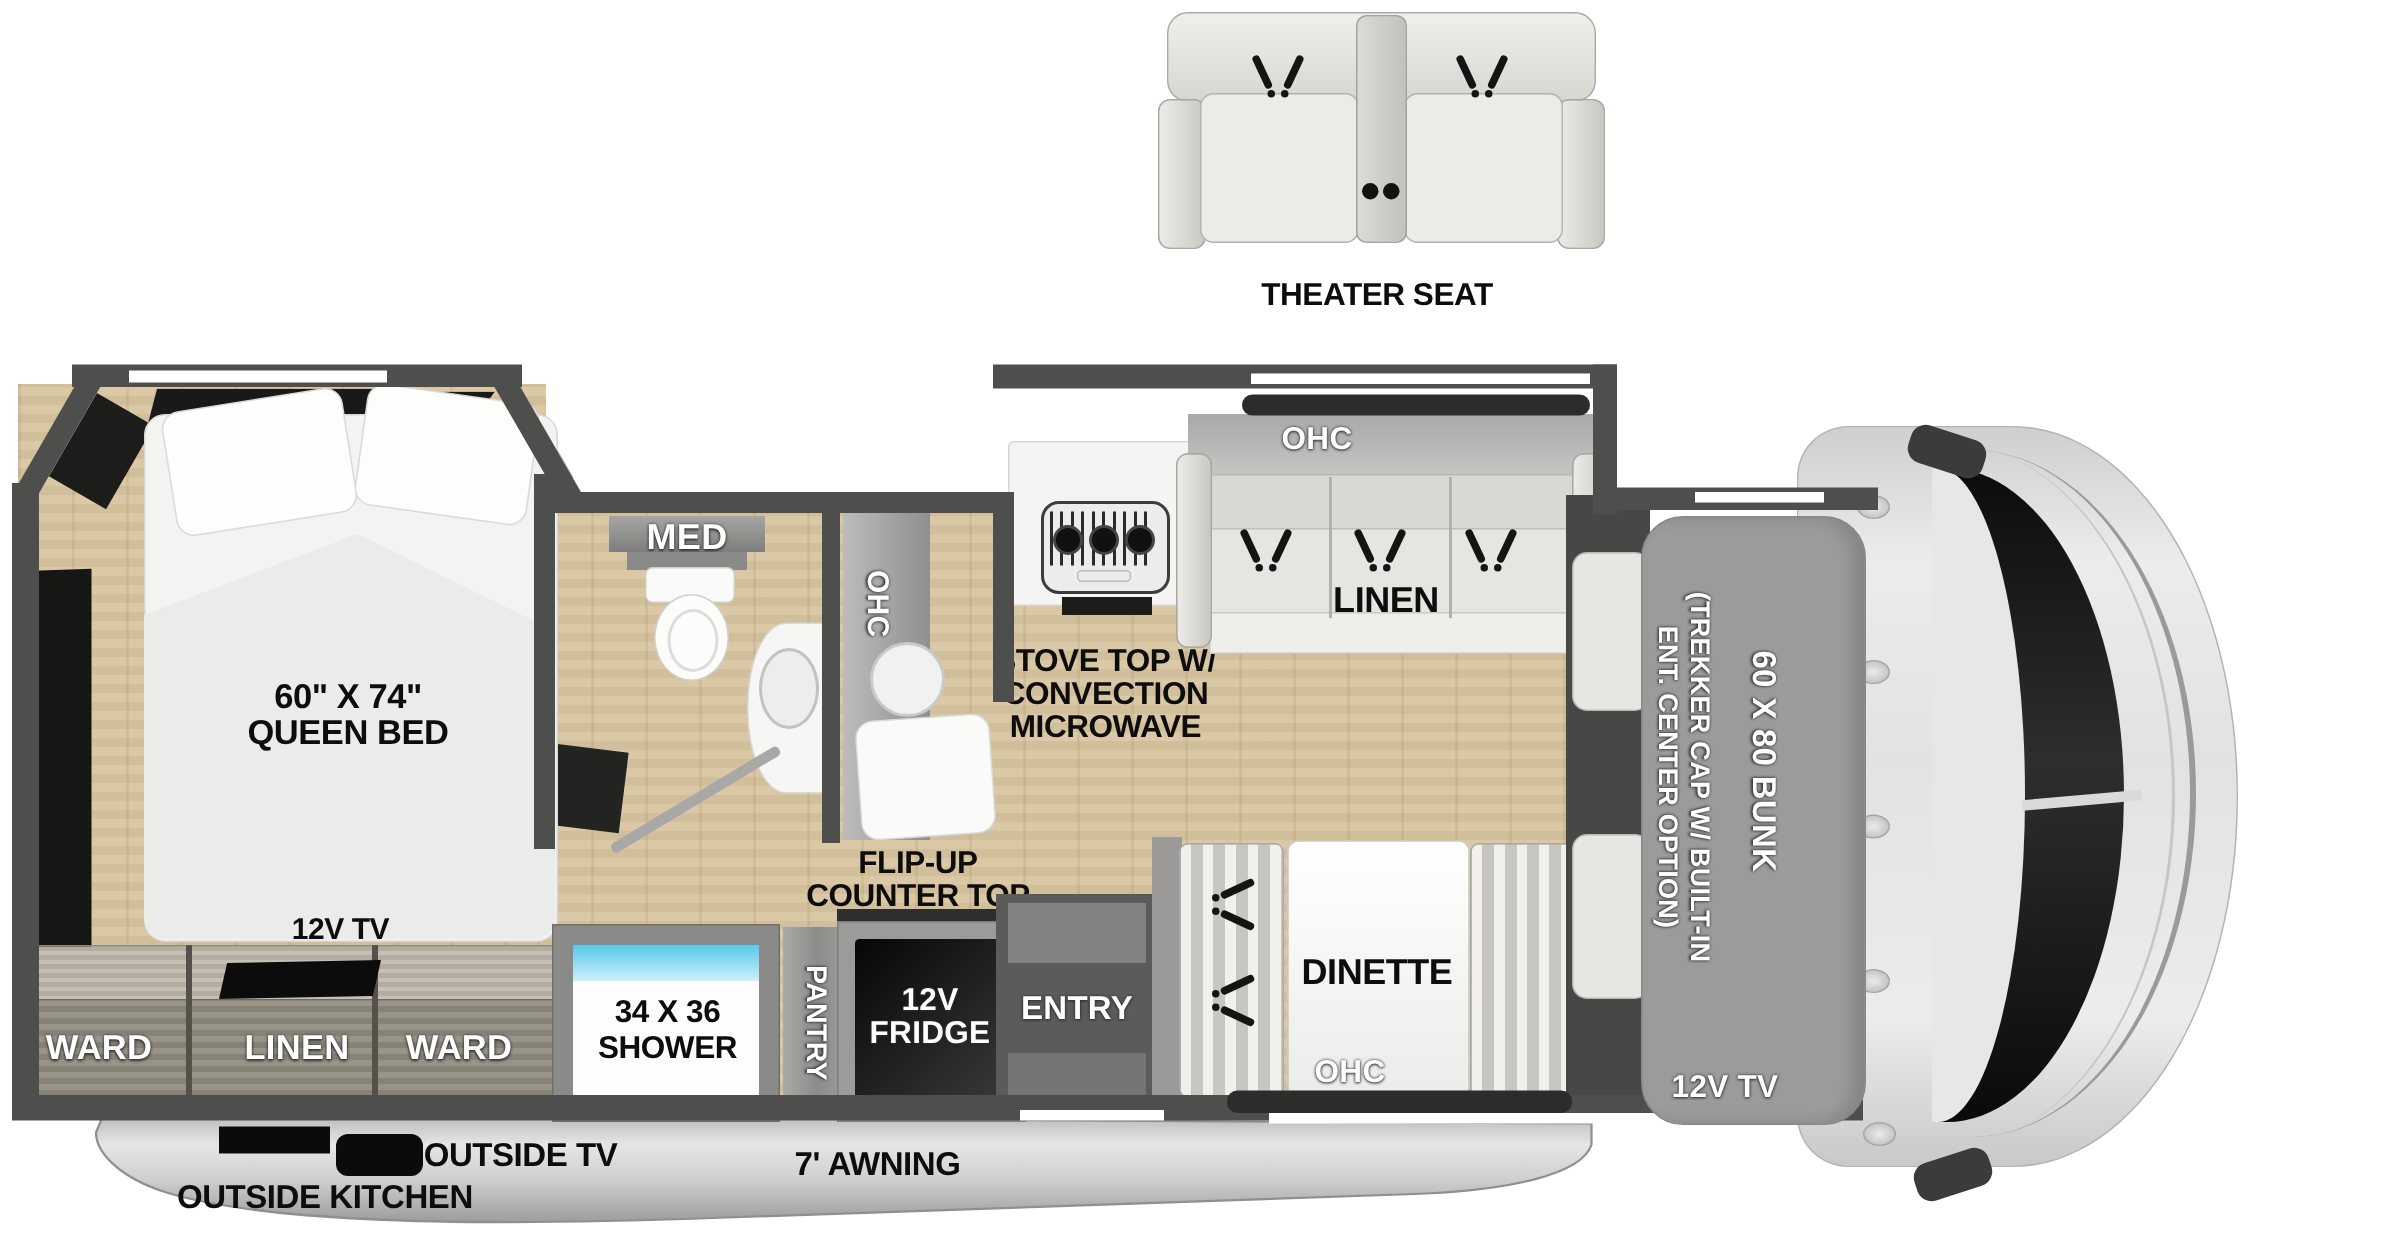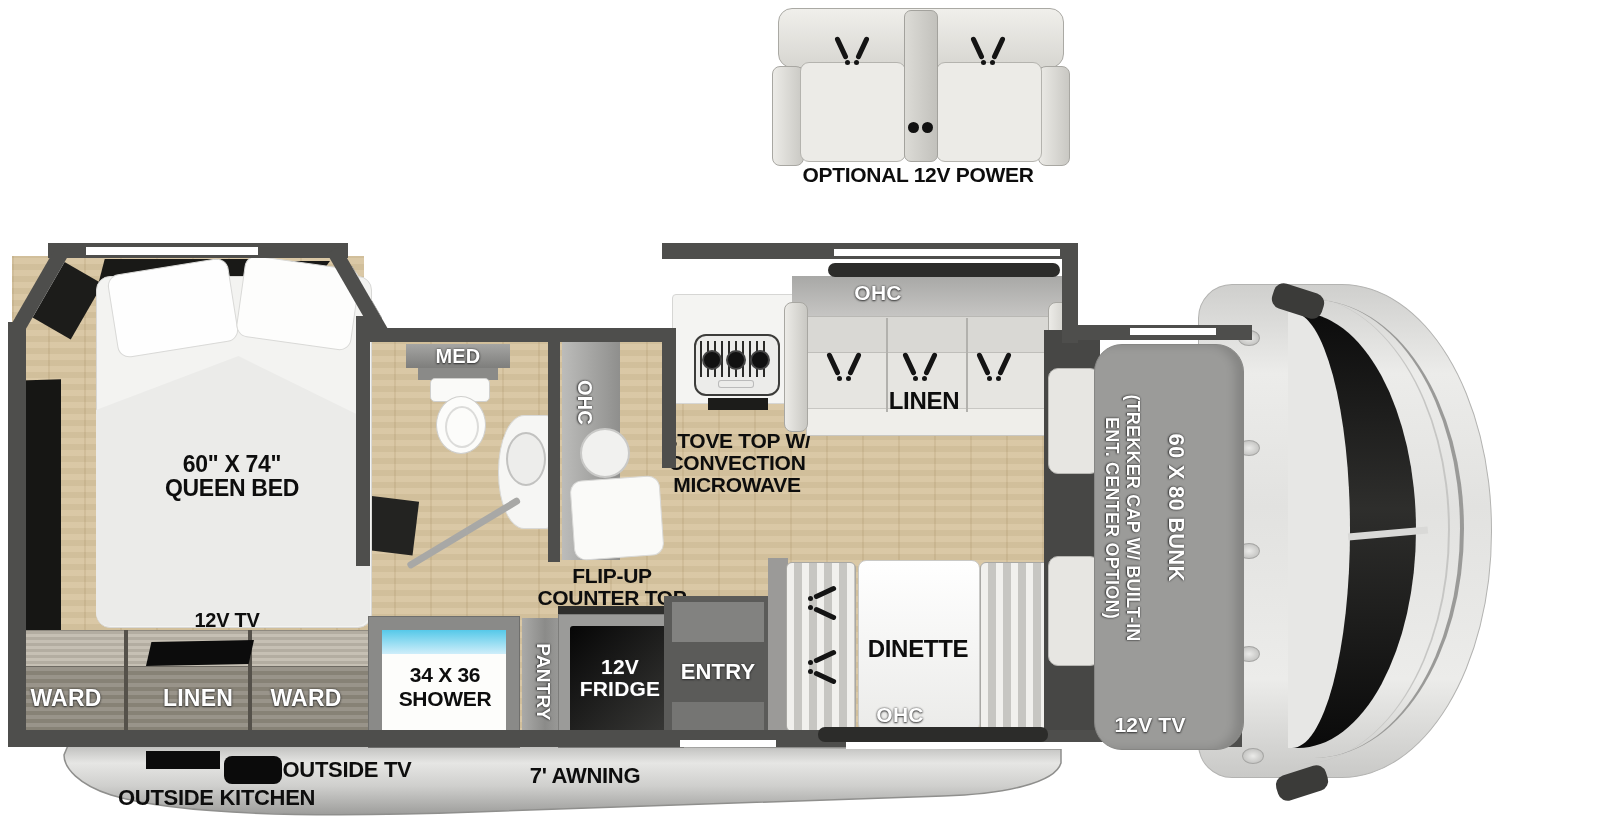--- a/index.html
+++ b/index.html
@@ -98,21 +98,21 @@
     <div class="abs" style="left:150px;top:118px;width:11px;height:11px;border-radius:50%;background:#111"></div>
     <div class="vmark" style="left:58px;top:32px">
         <i class="d1"></i>
         <i class="d2"></i>
       </div>
     <div class="vmark" style="left:194px;top:32px">
         <i class="d1"></i>
         <i class="d2"></i>
       </div>
   </div>
-  <div class="lbl" style="left:768px;top:164px;width:300px;font-size:21px">OPTIONAL 12V POWER</div>
+  <div class="lbl" style="left:768px;top:186px;width:300px;font-size:21px">THEATER SEAT</div>
 
   <div class="floor" style="left:12px;top:256px;width:352px;height:488px"></div>
   <div class="floor" style="left:358px;top:328px;width:702px;height:418px"></div>
 
   <div class="abs" style="left:98px;top:259px;width:168px;height:26px;background:#191917;
        clip-path:polygon(4% 0,96% 0,84% 100%,0 100%)"></div>
   <div class="abs" style="left:272px;top:261px;width:58px;height:22px;background:#191917;
        clip-path:polygon(0 0,100% 0,72% 100%,12% 100%)"></div>
   <div class="abs" style="left:30px;top:316px;width:64px;height:44px;background:#1c1c1a;
        border-top:3px solid #ededeb;transform:rotate(-60deg);transform-origin:0 0"></div>
@@ -140,21 +140,21 @@
   <div class="abs" style="left:248px;top:630px;width:4px;height:112px;background:#55514a"></div>
   <div class="abs" style="left:146px;top:640px;width:108px;height:26px;background:#0c0c0c;
        clip-path:polygon(5% 8%,100% 0,95% 92%,0 100%)"></div>
   <div class="lbl" style="left:182px;top:610px;width:90px;font-size:20px">12V TV</div>
   <div class="wlbl" style="left:24px;top:686px;width:84px;font-size:23px">WARD</div>
   <div class="wlbl" style="left:150px;top:686px;width:96px;font-size:23px">LINEN</div>
   <div class="wlbl" style="left:262px;top:686px;width:88px;font-size:23px">WARD</div>
 
   <div class="abs" style="left:406px;top:344px;width:104px;height:24px;
        background:linear-gradient(180deg,#a5a5a3,#7e7e7c)"></div>
-  <div class="wlbl" style="left:406px;top:346px;width:104px;font-size:20px">MED</div>
+  <div class="wlbl" style="left:406px;top:346px;width:104px;font-size:24px">MED</div>
   <div class="abs" style="left:418px;top:368px;width:80px;height:12px;background:#8a8a88"></div>
   <div class="abs" style="left:430px;top:378px;width:58px;height:22px;border-radius:5px;
        background:#fafaf8;border:1px solid #cfcfcd"></div>
   <div class="abs" style="left:436px;top:396px;width:48px;height:56px;border-radius:50%;
        background:#fcfcfa;border:1px solid #cfcfcd"></div>
   <div class="abs" style="left:445px;top:406px;width:30px;height:38px;border-radius:50%;
        border:2px solid #dcdcda"></div>
 
   <div class="abs" style="left:498px;top:415px;width:52px;height:112px;background:#f6f6f4;
        border:1px solid #d8d8d6;border-radius:26px 6px 6px 26px/56px 6px 6px 56px"></div>

